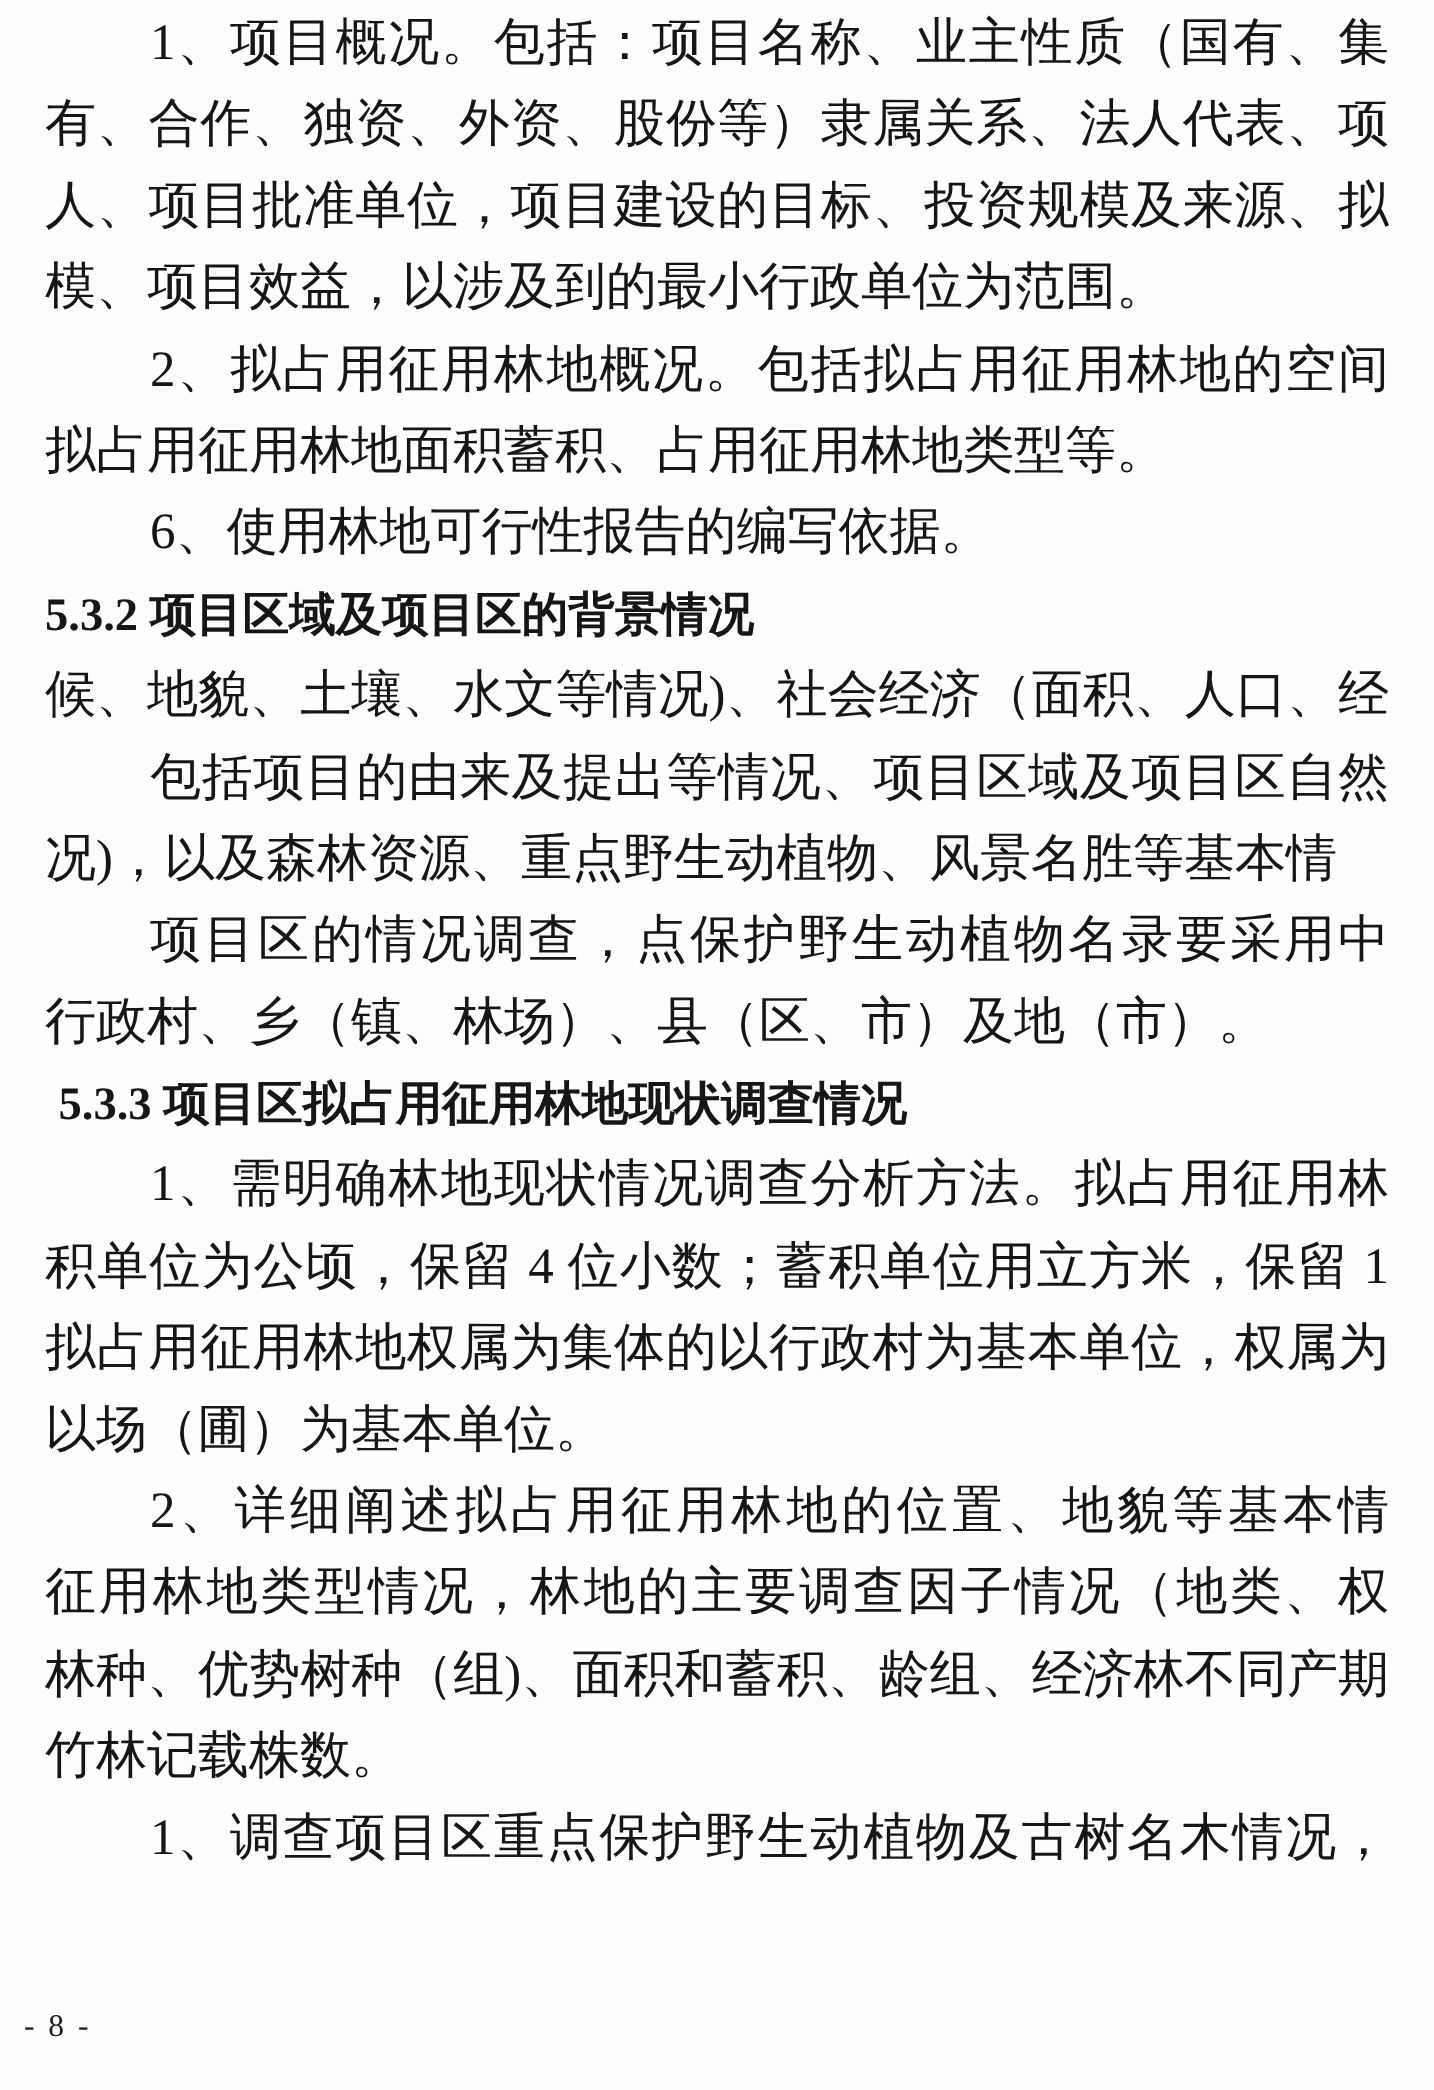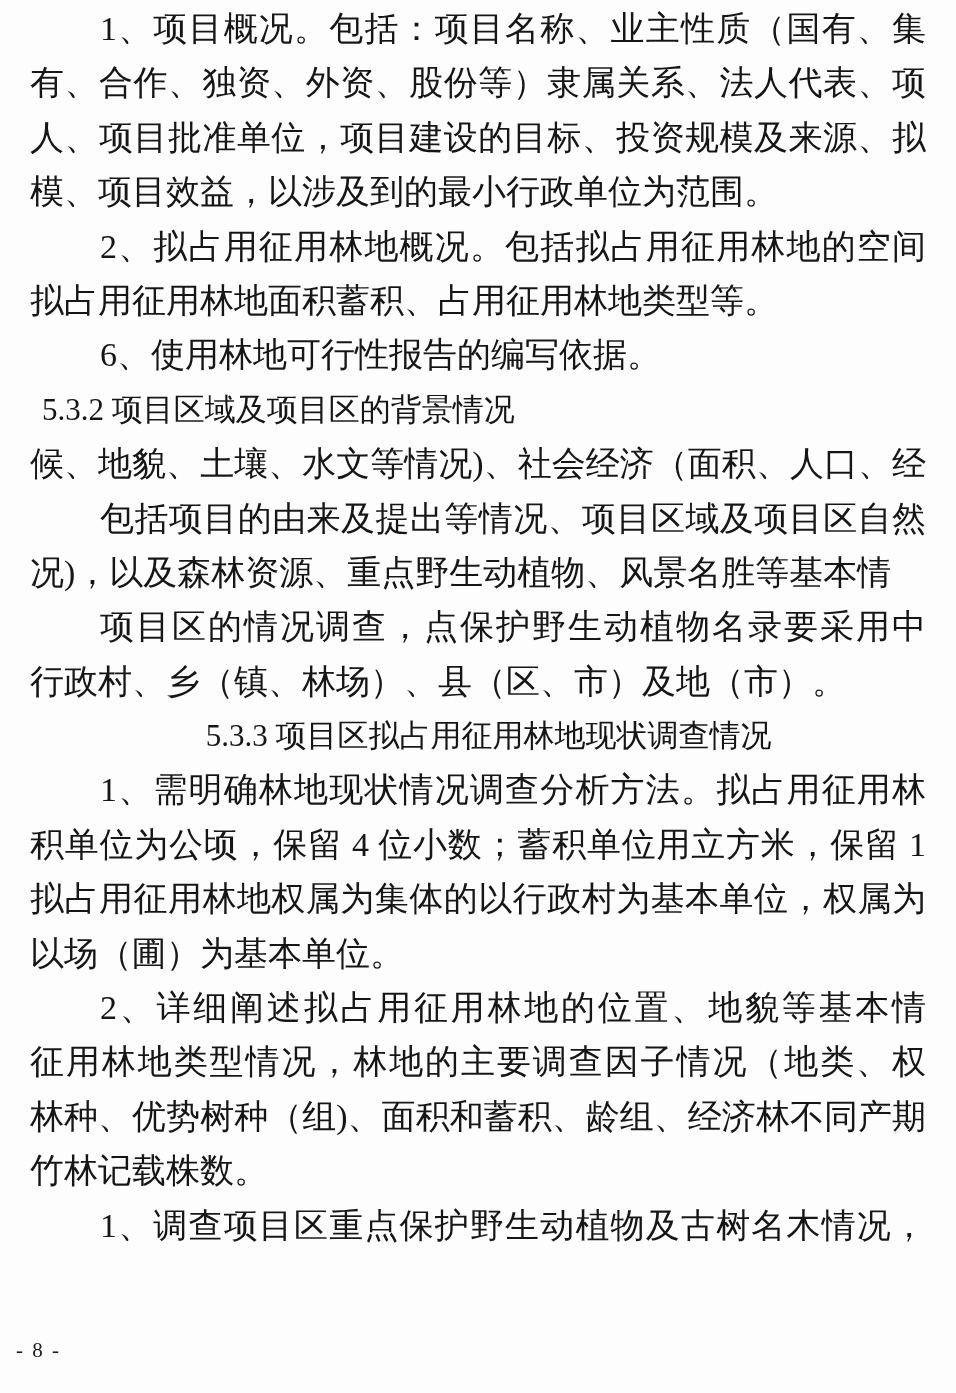--- a/index.html
+++ b/index.html
@@ -25,25 +25,24 @@
     height: 54.4px;
     overflow: hidden;
     text-align: left;
   }
   .j {
     text-align: justify;
     text-align-last: justify;
   }
   .first { text-indent: 70px; }
   .heading .ln {
-    font-weight: normal;
+    font-weight: bold;
     font-size: 31px;
-    margin-left: 12px;
   }
-  .h2pad { padding-left: 9px; text-align: center; }
+  .h2pad { padding-left: 9px; }
   .footer {
     position: absolute;
     left: 16px;
     top: 1338px;
     font-size: 21px;
     letter-spacing: 2px;
     color: #1b1b1b;
   }
 </style>
 </head>

